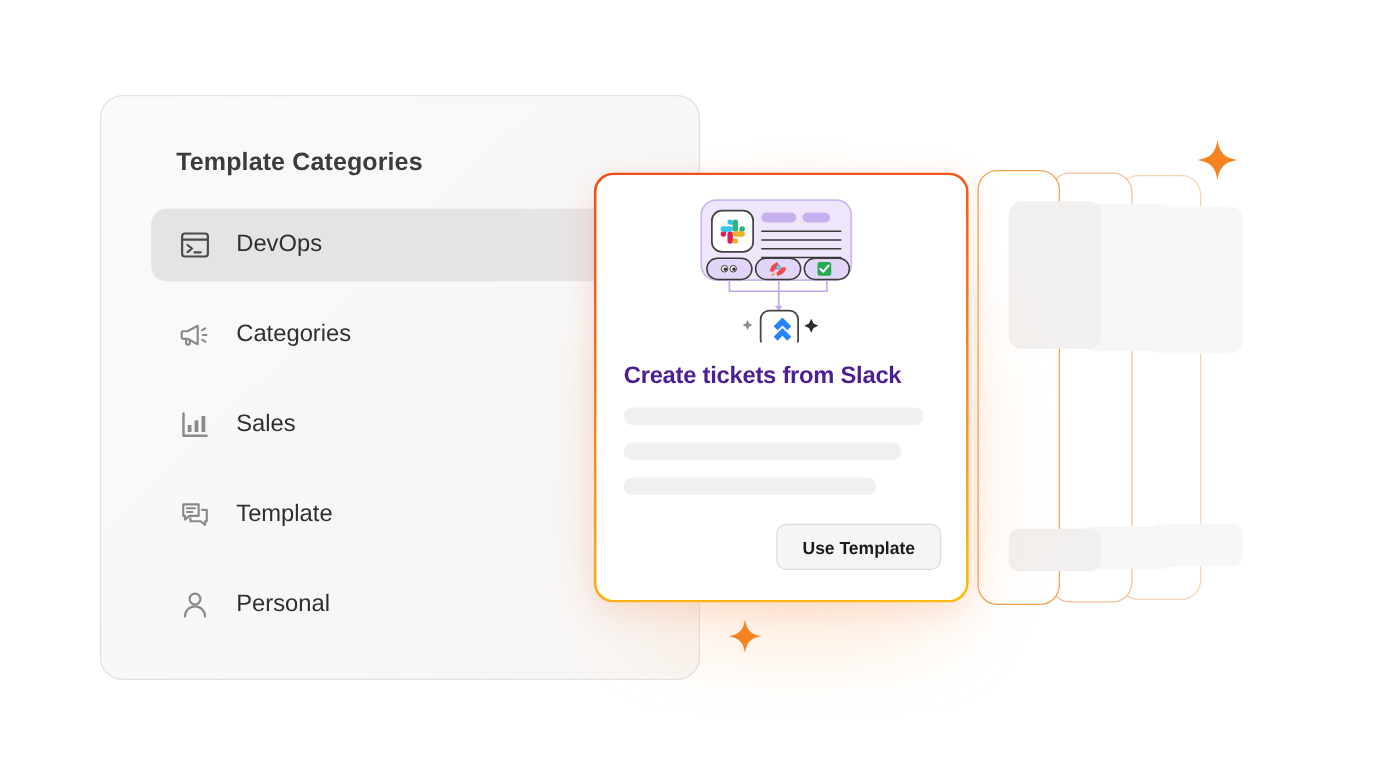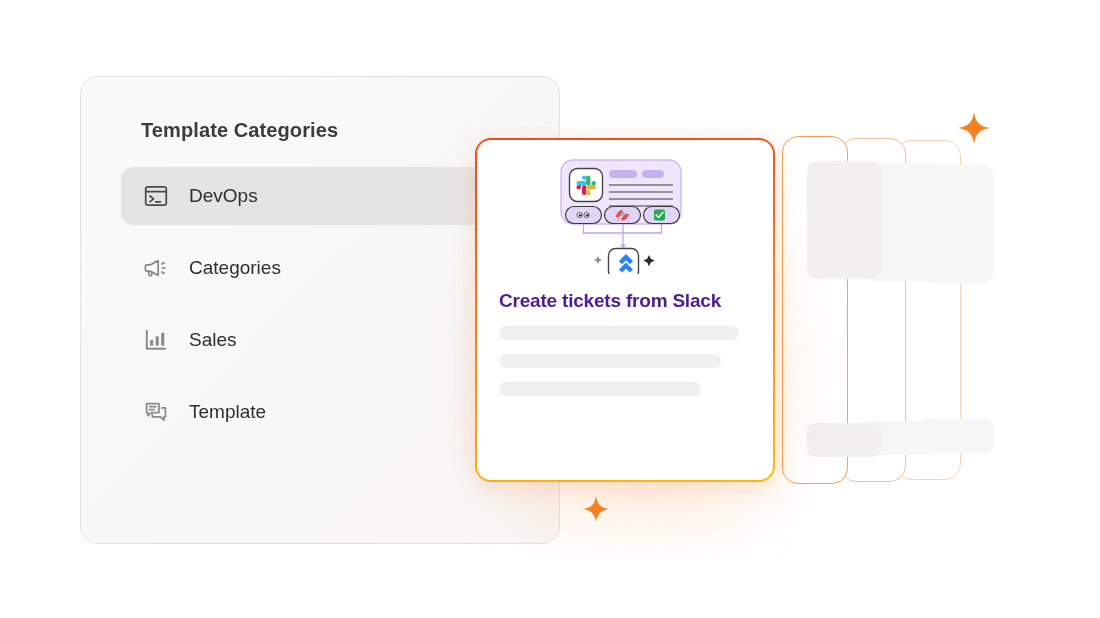--- a/index.html
+++ b/index.html
@@ -156,20 +156,29 @@
           <svg width="26" height="26" viewBox="0 0 24 24" fill="none" stroke="currentColor" stroke-width="1.6" stroke-linecap="round" stroke-linejoin="round">
             <path d="M3.3 4.2h11.4v8.4H7.9L4.6 15.4v-2.8H3.3z"></path>
             <line x1="6.1" y1="7" x2="11.9" y2="7"></line>
             <line x1="6.1" y1="9.8" x2="10" y2="9.8"></line>
             <path d="M17.2 8.2h3.5v8.4h-1.3v2.8l-3.3-2.8H8.6v-2.2"></path>
           </svg>
         </span>
         <span class="nav-label">Template</span>
       </div>
 
+      <div class="nav-item">
+        <span class="nav-icon">
+          <svg width="26" height="26" viewBox="0 0 24 24" fill="none" stroke="currentColor" stroke-width="1.6" stroke-linecap="round">
+            <circle cx="12" cy="7.6" r="4"></circle>
+            <path d="M4.6 20.4a7.4 7.4 0 0 1 14.8 0"></path>
+          </svg>
+        </span>
+        <span class="nav-label">Personal</span>
+      </div>
 
     </div>
   </div>
 
   <div class="ghost" id="ghost3">
     <div class="g-thumb"></div>
     <div class="g-btn"></div>
   </div>
   <div class="ghost" id="ghost2">
     <div class="g-thumb"></div>
@@ -248,20 +257,21 @@
           <path d="M104 99 l1.8 3.8 3.8 1.8 -3.8 1.8 -1.8 3.8 -1.8 -3.8 -3.8 -1.8 3.8 -1.8z" fill="#2b2b2b"></path>
         </svg>
       </div>
 
       <div class="card-title">Create tickets from Slack</div>
 
       <div class="skel s1"></div>
       <div class="skel s2"></div>
       <div class="skel s3"></div>
 
+      <div class="use-btn">Use Template</div>
     </div>
   </div>
 
   <div class="sparkle" id="sparkle-tr">
     <svg width="36" height="36" viewBox="0 0 36 36">
       <path d="M18 2 C19.6 12.4 23.6 16.4 34 18 C23.6 19.6 19.6 23.6 18 34 C16.4 23.6 12.4 19.6 2 18 C12.4 16.4 16.4 12.4 18 2z" fill="#f58220"></path>
     </svg>
   </div>
   <div class="sparkle" id="sparkle-bl">
     <svg width="30" height="30" viewBox="0 0 36 36">

